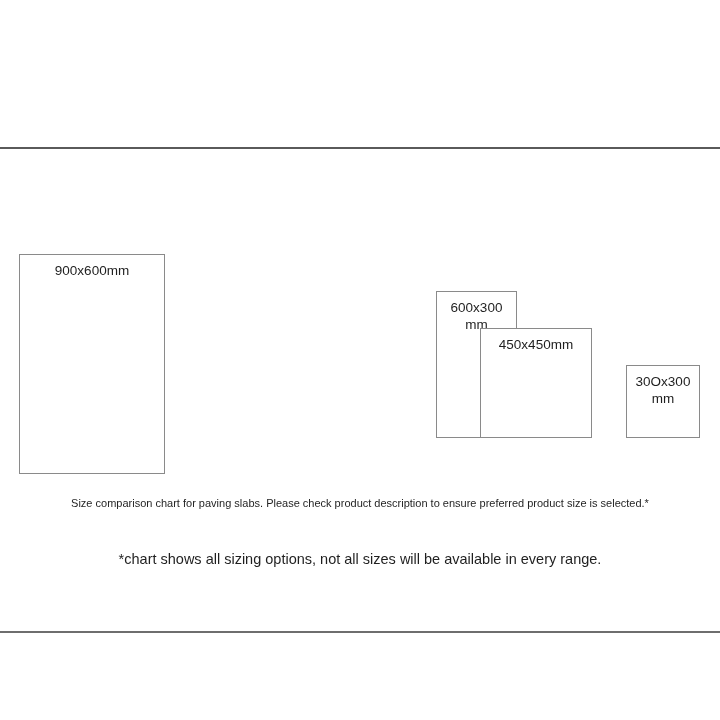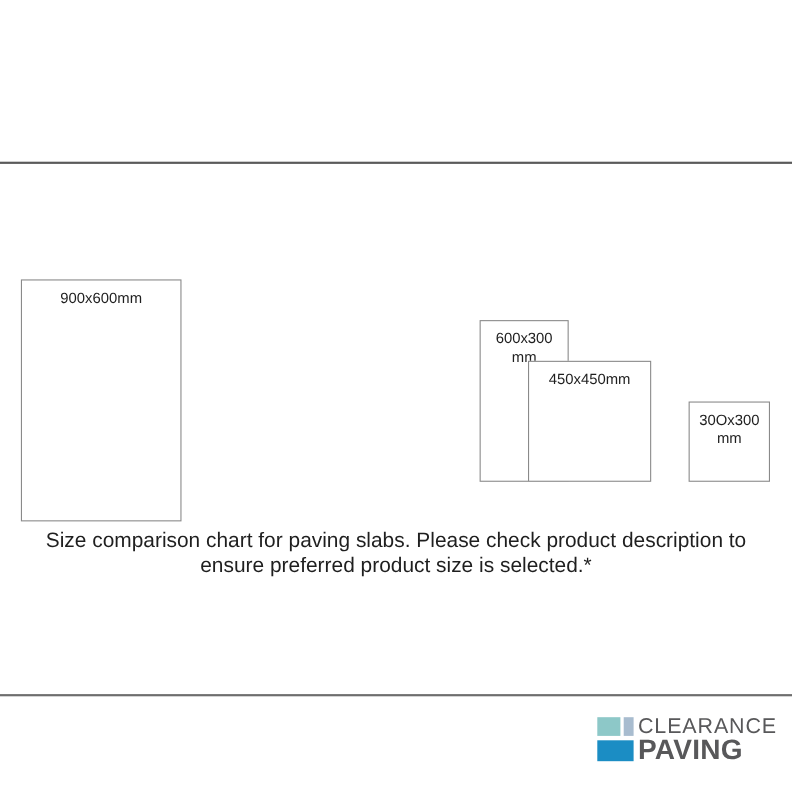--- a/index.html
+++ b/index.html
@@ -84,23 +84,23 @@
   
   .captions {
     position: absolute;
     left: 0;
     top: 480px;
     width: 720px;
     text-align: center;
   }
   .caption-main {
     color: #1f1f1f;
-    font-size: 19px;
+    font-size: 11px;
     line-height: 23px;
-    margin: 0 auto;
+    margin: 12px auto;
     width: 640px;
   }
   .caption-note {
     color: #1f1f1f;
     font-size: 14.5px;
     line-height: 23px;
     margin: 33px auto 0 auto;
     width: 660px;
   }
 
@@ -190,27 +190,17 @@
       <div class="slab" style="left: 626px; top: 216px; width: 74px; height: 73px;">
         <span class="slab-label">30Ox300
 mm</span>
       </div>
     </div>
 
   <div class="rule rule-bottom"></div>
 
   <div class="captions">
     <p class="caption-main">Size comparison chart for paving slabs. Please check product description to ensure preferred product size is selected.*</p>
+    <p class="caption-note">*chart shows all sizing options, not all sizes will be available in every range.</p>
   </div>
 
-  <div class="logo">
-    <div class="logo-marks">
-      <div class="mark-tl"></div>
-      <div class="mark-tr"></div>
-      <div class="mark-b"></div>
-    </div>
-    <div class="logo-words">
-      <span class="word-clearance">CLEARANCE</span>
-      <span class="word-paving">PAVING</span>
-    </div>
-  </div>
 
 </div>
 
 </body></html>

